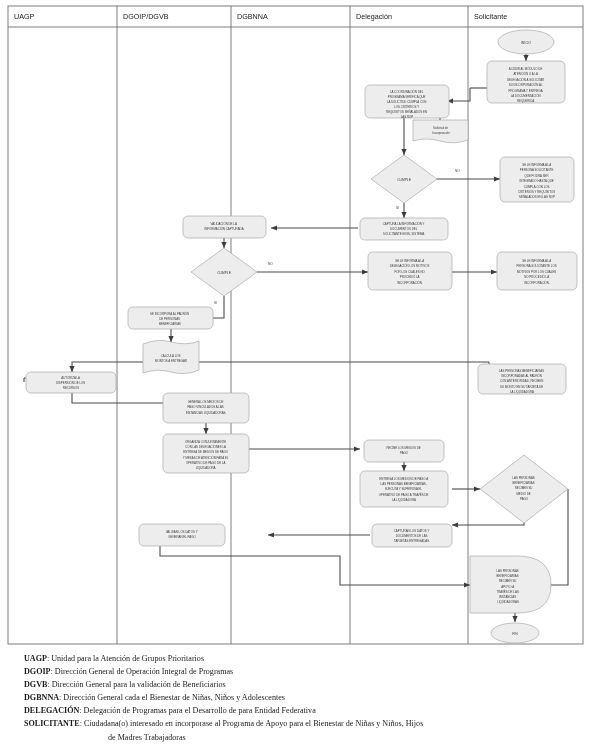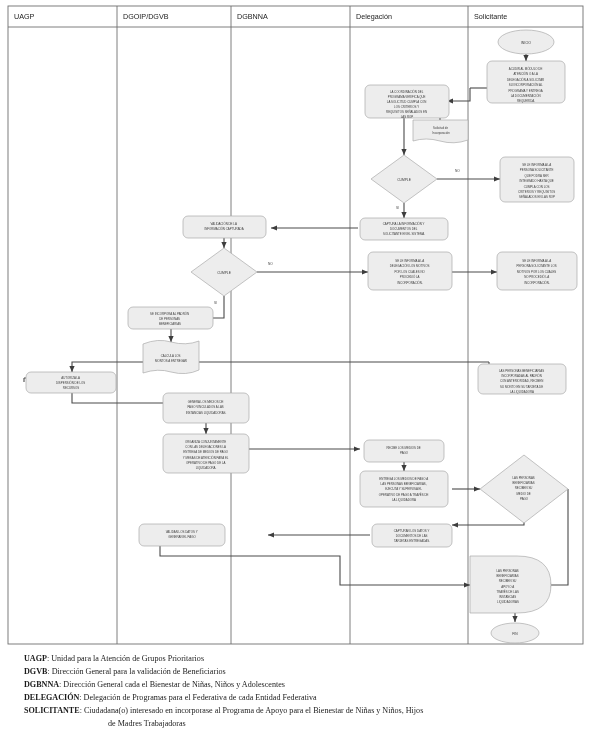--- a/index.html
+++ b/index.html
@@ -349,27 +349,30 @@
       <text class="node-text bigger" x="515" y="634.5">FIN</text>
     </g>
 
   </svg>
 
   <div class="legend">
     <div class="legend-row">
       <b>UAGP</b><span>: </span><span>Unidad para la Atención de Grupos Prioritarios</span>
     </div>
     <div class="legend-row">
+      <b>DGOIP</b><span>: </span><span>Dirección General de Operación Integral de Programas</span>
+    </div>
+    <div class="legend-row">
       <b>DGVB</b><span>: </span><span>Dirección General para la validación de Beneficiarios</span>
     </div>
     <div class="legend-row">
       <b>DGBNNA</b><span>: </span><span>Dirección General cada el Bienestar de Niñas, Niños y Adolescentes</span>
     </div>
     <div class="legend-row">
-      <b>DELEGACIÓN</b><span>: </span><span>Delegación de Programas para el Federativa de cada Entidad Federativa</span>
+      <b>DELEGACIÓN</b><span>: </span><span>Delegación de Programas para el Desarrollo de para Entidad Federativa</span>
     </div>
     <div class="legend-row">
       <b>SOLICITANTE</b><span>: </span><span>Ciudadana(o) interesado en incorporase al Programa de Apoyo para el Bienestar de Niñas y Niños, Hijos</span>
     </div>
     <div class="legend-row legend-cont">de Madres Trabajadoras</div>
   </div>
 
 </div>
 
 </body></html>

